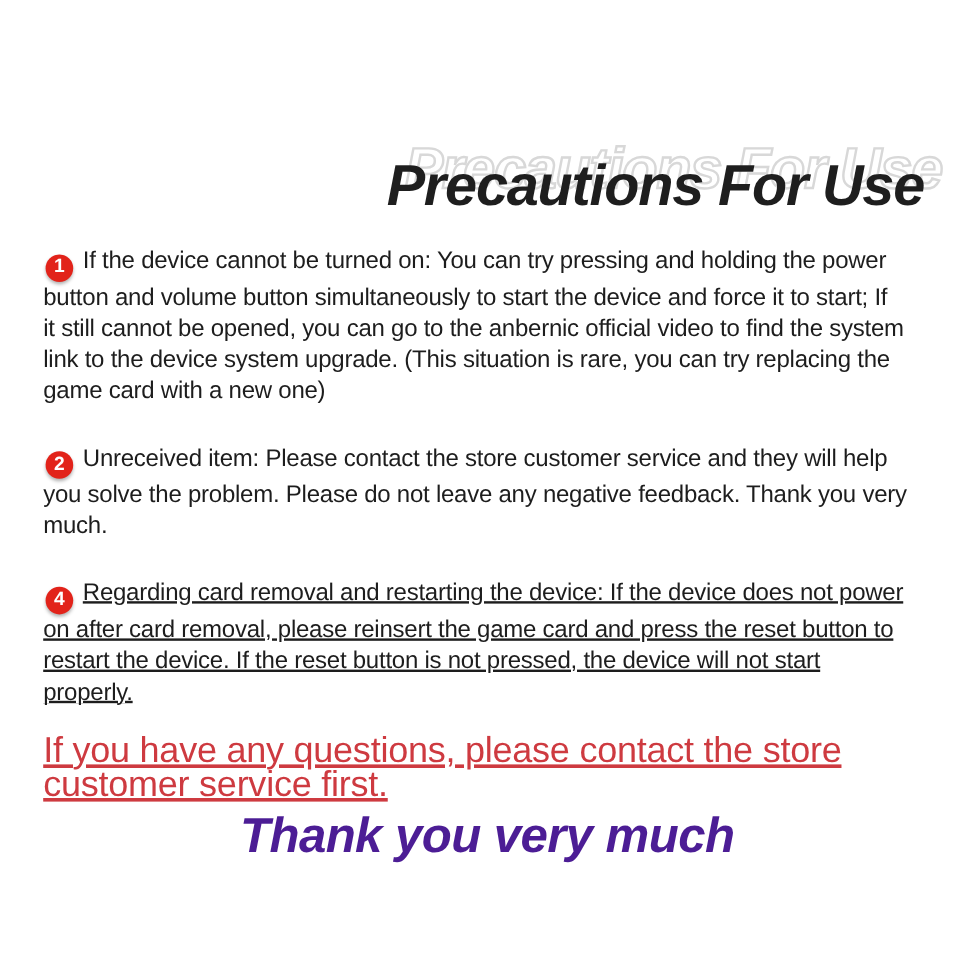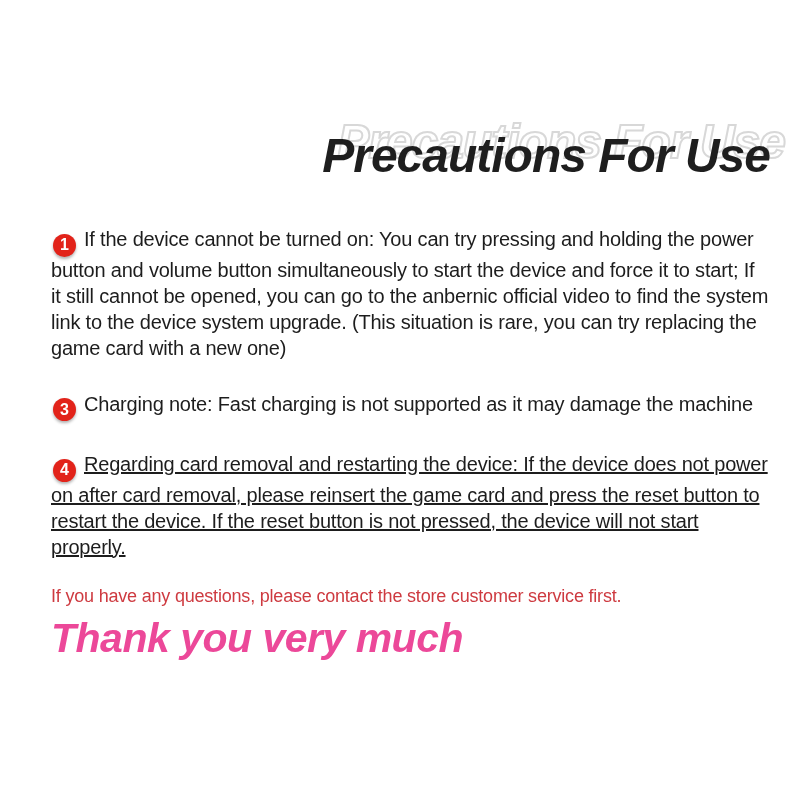--- a/index.html
+++ b/index.html
@@ -40,22 +40,22 @@
     z-index: 0;
   }
   .title-main {
     position: relative;
     z-index: 1;
     color: #1e1e1e;
   }
 
   
   .content {
-    margin-top: 42px;
-    padding: 0 12px 0 51px;
+    margin-top: 20px;
+    padding: 0 12px 0 36px;
   }
   .item {
     margin: 0 0 30px 0;
     font-size: 20px;
     line-height: 26px;
     letter-spacing: -0.2px;
     color: #1d1d1d;
   }
   .item.last { margin-bottom: 22px; text-decoration: underline; }
   .item-text { white-space: pre-line; }
@@ -71,34 +71,35 @@
     font-weight: 700;
     vertical-align: -4px;
     margin: 0 8px 0 2px;
     box-shadow: 0 2px 3px rgba(0,0,0,0.3);
     letter-spacing: 0;
   }
 
   
   .contact-note {
     margin: 0 0 4px 0;
-    font-size: 18px;
+    font-size: 30px;
     line-height: 28px;
     letter-spacing: -0.2px;
     color: #ce3a40;
+    text-decoration: underline;
   }
   .thanks {
     margin: 0;
     padding-right: 12px;
     font-size: 41px;
     line-height: 48px;
     font-weight: 700;
     font-style: italic;
-    text-align: left;
-    color: #ec4899;
+    text-align: center;
+    color: #4c1d95;
     letter-spacing: -0.5px;
   }
 </style>
 </head>
 <body>
 
 <div class="page">
 
   <h1 class="title-row">
     <span class="title-box">
@@ -108,22 +109,24 @@
   </h1>
 
   <div class="content">
 
     <p class="item"><span class="badge">1</span><span class="item-text">If the device cannot be turned on: You can try pressing and holding the power
 button and volume button simultaneously to start the device and force it to start; If
 it still cannot be opened, you can go to the anbernic official video to find the system
 link to the device system upgrade. (This situation is rare, you can try replacing the
 game card with a new one)</span></p>
 
+    <p class="item"><span class="badge">2</span><span class="item-text">Unreceived item: Please contact the store customer service and they will help
+you solve the problem. Please do not leave any negative feedback. Thank you very
+much.</span></p>
 
-    <p class="item"><span class="badge">3</span><span class="item-text">Charging note: Fast charging is not supported as it may damage the machine</span></p>
 
     <p class="item last"><span class="badge">4</span><span class="item-text">Regarding card removal and restarting the device: If the device does not power
 on after card removal, please reinsert the game card and press the reset button to
 restart the device. If the reset button is not pressed, the device will not start
 properly.</span></p>
 
     <p class="contact-note">If you have any questions, please contact the store customer service first.</p>
 
     <p class="thanks">Thank you very much</p>
 

